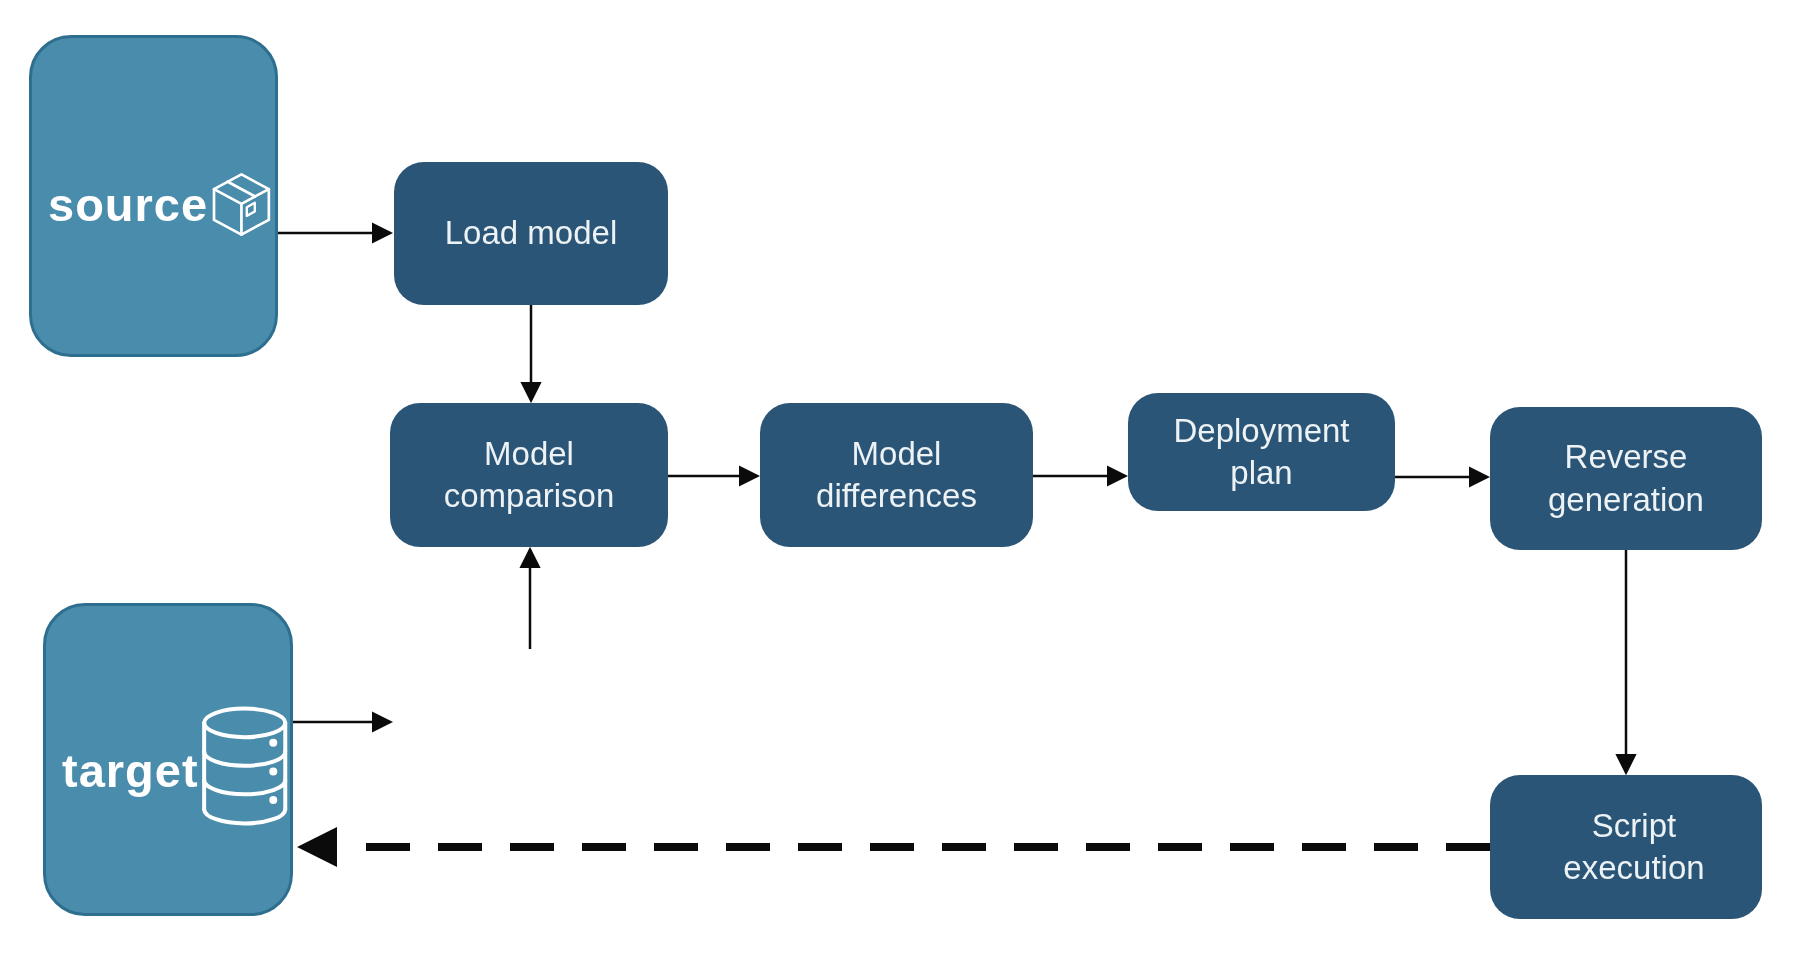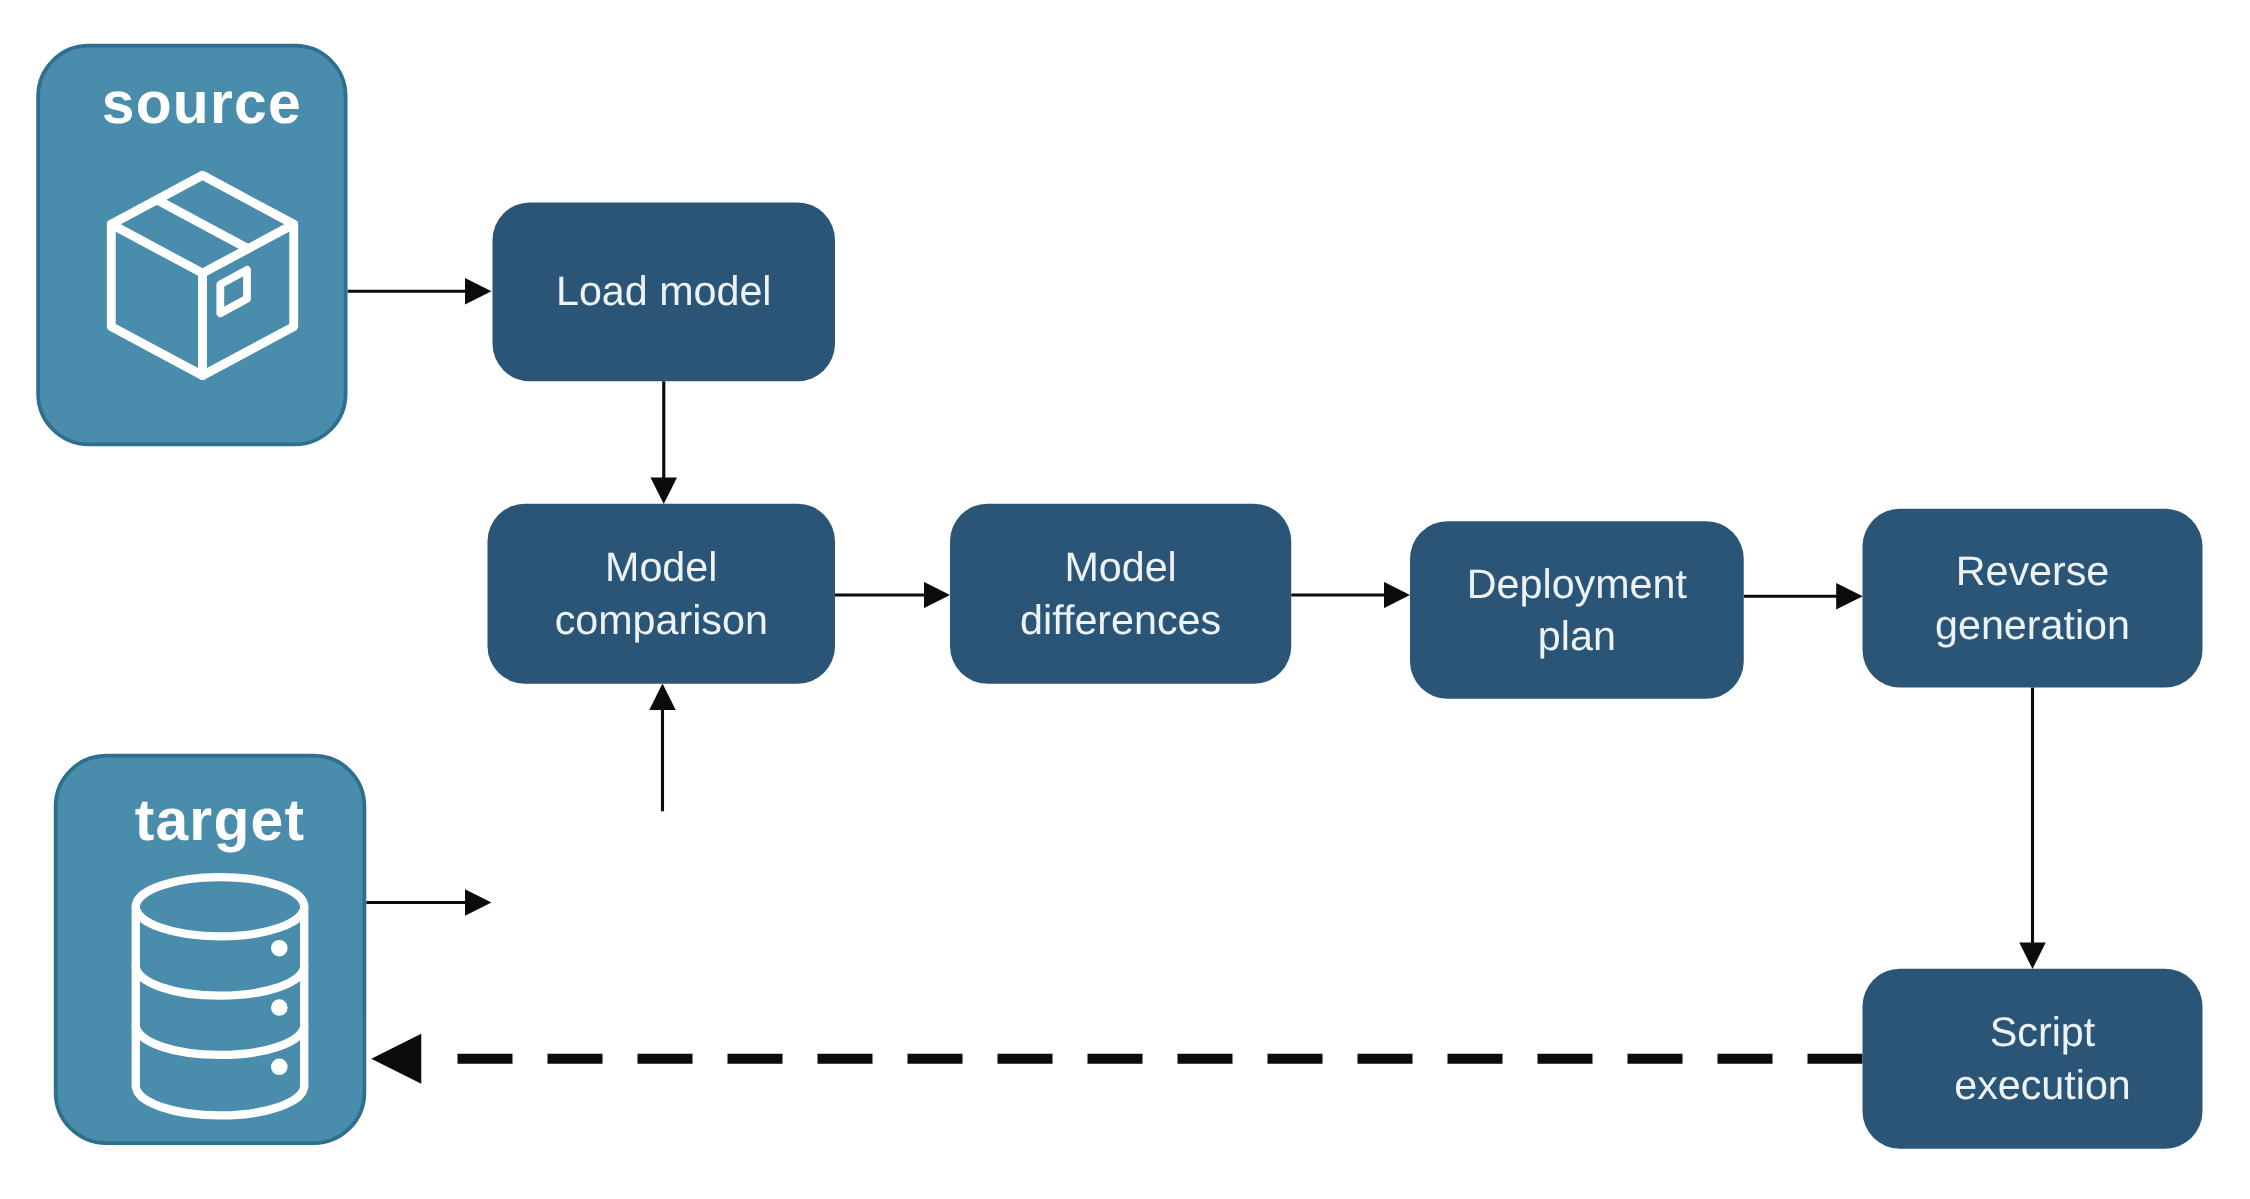--- a/index.html
+++ b/index.html
@@ -44,34 +44,34 @@
     display: flex;
     align-items: center;
     justify-content: center;
     text-align: center;
     padding: 0 28px;
     box-sizing: border-box;
   }
   #load-model        { left: 394px;  top: 162px; width: 274px; height: 143px; }
   #model-comparison  { left: 390px;  top: 403px; width: 278px; height: 144px; }
   #model-differences { left: 760px;  top: 403px; width: 273px; height: 144px; }
-  #deployment-plan   { left: 1128px; top: 417px; width: 267px; height: 142px; }
+  #deployment-plan   { left: 1128px; top: 393px; width: 267px; height: 118px; }
   #script-generation { left: 1490px; top: 407px; width: 272px; height: 143px; }
   #reverse-engineer  { left: 393px;  top: 649px; width: 274px; height: 144px; }
   #script-execution  { left: 1490px; top: 775px; width: 272px; height: 144px; padding-left: 44px; }
 
   
   .entity {
     position: absolute;
     background: var(--entity-fill, #4A8CAB);
     border: 3px solid var(--entity-border, #2E6E8E);
     border-radius: 42px;
     box-sizing: border-box;
     display: flex;
-    flex-direction: column;
+    flex-direction: row;
     align-items: center;
     padding-left: 16px;
   }
   #source { left: 29px; top: 35px;  width: 249px; height: 322px; }
   #target { left: 43px; top: 603px; width: 250px; height: 313px; }
   .entity-label {
     color: var(--entity-text, #ffffff);
     font-size: 47px;
     font-weight: 700;
     letter-spacing: 1px;

